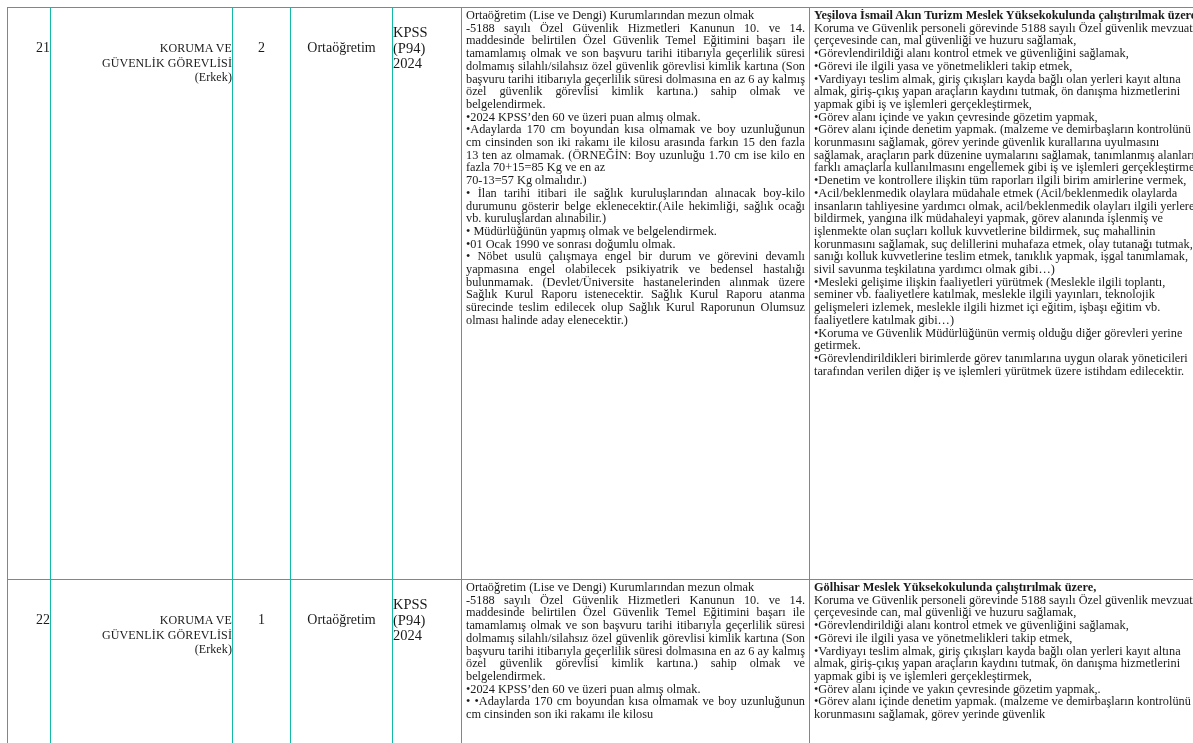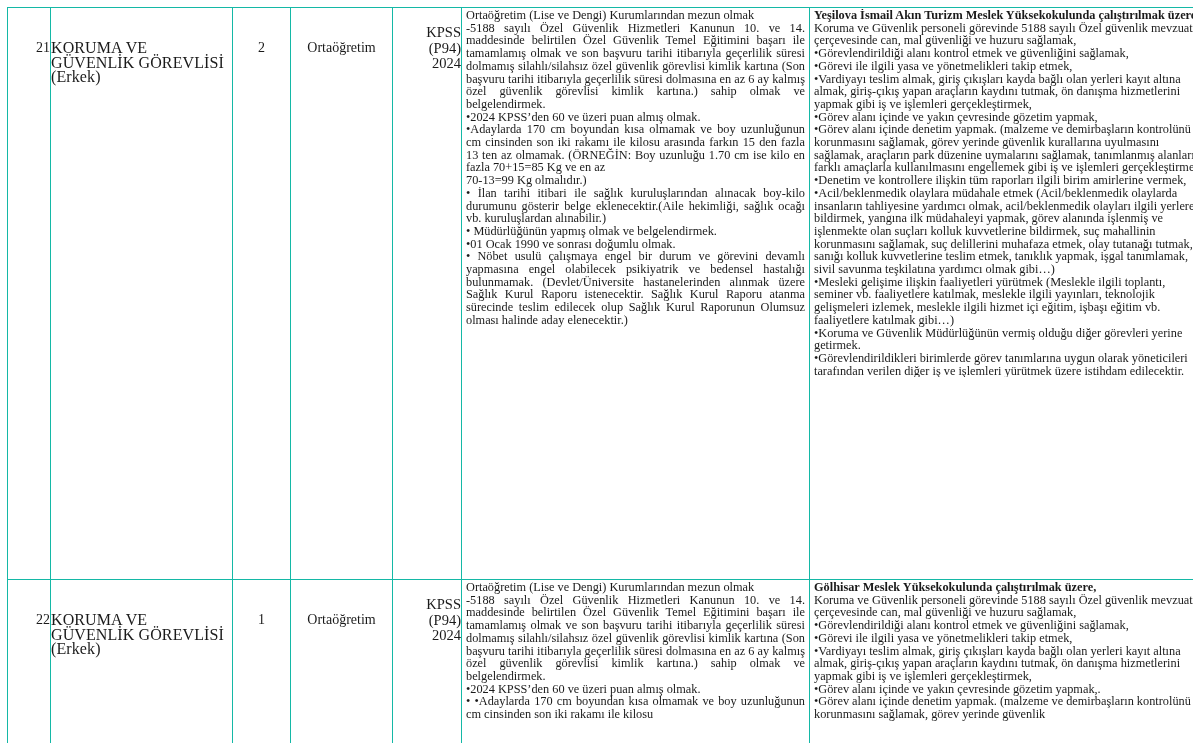--- a/index.html
+++ b/index.html
@@ -10,24 +10,24 @@
     width: 1182px;
     font-family: "Liberation Serif", "DejaVu Serif", serif;
     color: #1a1a1a;
   }
   .doc-table td {
     border: 1px solid #14b8a6;
     vertical-align: top;
     padding: 0;
   }
   .c-no { width: 42px; text-align: right; font-size: 14px; padding-top: 32px !important; }
-  .c-title { width: 181px; text-align: left; font-size: 16px; line-height: 14.5px; padding-top: 33px !important; letter-spacing: 0.1px; }
+  .c-title { width: 181px; text-align: right; font-size: 12px; line-height: 14.5px; padding-top: 33px !important; letter-spacing: 0.1px; }
   .c-qty { width: 57px; text-align: center; font-size: 14px; padding-top: 32px !important; }
   .c-edu { width: 101px; text-align: center; font-size: 14px; font-family: Liberation Serif, serif; padding-top: 32px !important; }
-  .c-exam { width: 68px; text-align: right; font-size: 14.5px; line-height: 15.5px; padding-top: 17px !important; }
+  .c-exam { width: 68px; text-align: left; font-size: 14.5px; line-height: 15.5px; padding-top: 17px !important; }
   .c-req { width: 339px; font-size: 12.3px; line-height: 12.7px; padding: 1px 4px 0 4px !important; }
   .c-duty { width: 393px; font-size: 12.3px; line-height: 12.7px; padding: 1px 4px 0 4px !important; }
   .row-21 td { height: 538px; }
   .row-22 td { height: 186px; }
   .req-line { margin: 0; text-align: justify; }
   .duty-line { margin: 0; }
   .duty-head { font-weight: bold; margin: 0; }
   .cell-inner { overflow: hidden; }
   .row-22 .cell-inner { max-height: 186px; }
 </style>
@@ -55,21 +55,21 @@
         <div>KPSS</div>
         <div>(P94)</div>
         <div>2024</div>
       </td>
       <td class="c-req">
         <div class="cell-inner">
             <p class="req-line">Ortaöğretim (Lise ve Dengi) Kurumlarından mezun olmak</p>
             <p class="req-line">-5188 sayılı Özel Güvenlik Hizmetleri Kanunun 10. ve 14. maddesinde belirtilen Özel Güvenlik Temel Eğitimini başarı ile tamamlamış olmak ve son başvuru tarihi itibarıyla geçerlilik süresi dolmamış silahlı/silahsız özel güvenlik görevlisi kimlik kartına (Son başvuru tarihi itibarıyla geçerlilik süresi dolmasına en az 6 ay kalmış özel güvenlik görevlisi kimlik kartına.) sahip olmak ve belgelendirmek.</p>
             <p class="req-line"> •2024 KPSS’den 60 ve üzeri puan almış olmak.</p>
             <p class="req-line">•Adaylarda 170 cm boyundan kısa olmamak ve boy uzunluğunun cm cinsinden son iki rakamı ile kilosu arasında farkın 15 den fazla 13 ten az olmamak. (ÖRNEĞİN: Boy uzunluğu 1.70 cm ise kilo en fazla 70+15=85 Kg ve en az</p>
-            <p class="req-line">70-13=99 Kg olmalıdır.)</p>
+            <p class="req-line">70-13=57 Kg olmalıdır.)</p>
             <p class="req-line"> • İlan tarihi itibari ile sağlık kuruluşlarından alınacak boy-kilo durumunu gösterir belge eklenecektir.(Aile hekimliği, sağlık ocağı vb. kuruluşlardan alınabilir.)</p>
             <p class="req-line"> • Müdürlüğünün yapmış olmak ve belgelendirmek.</p>
             <p class="req-line">•01 Ocak 1990 ve sonrası doğumlu olmak.</p>
             <p class="req-line"> • Nöbet usulü çalışmaya engel bir durum ve görevini devamlı yapmasına engel olabilecek psikiyatrik ve bedensel hastalığı bulunmamak. (Devlet/Üniversite hastanelerinden alınmak üzere Sağlık Kurul Raporu istenecektir. Sağlık Kurul Raporu atanma sürecinde teslim edilecek olup Sağlık Kurul Raporunun Olumsuz olması halinde aday elenecektir.)</p>
           </div>
       </td>
       <td class="c-duty">
         <div class="cell-inner">
           <p class="duty-head">Yeşilova İsmail Akın Turizm Meslek Yüksekokulunda çalıştırılmak üzere,</p>
           <div>

